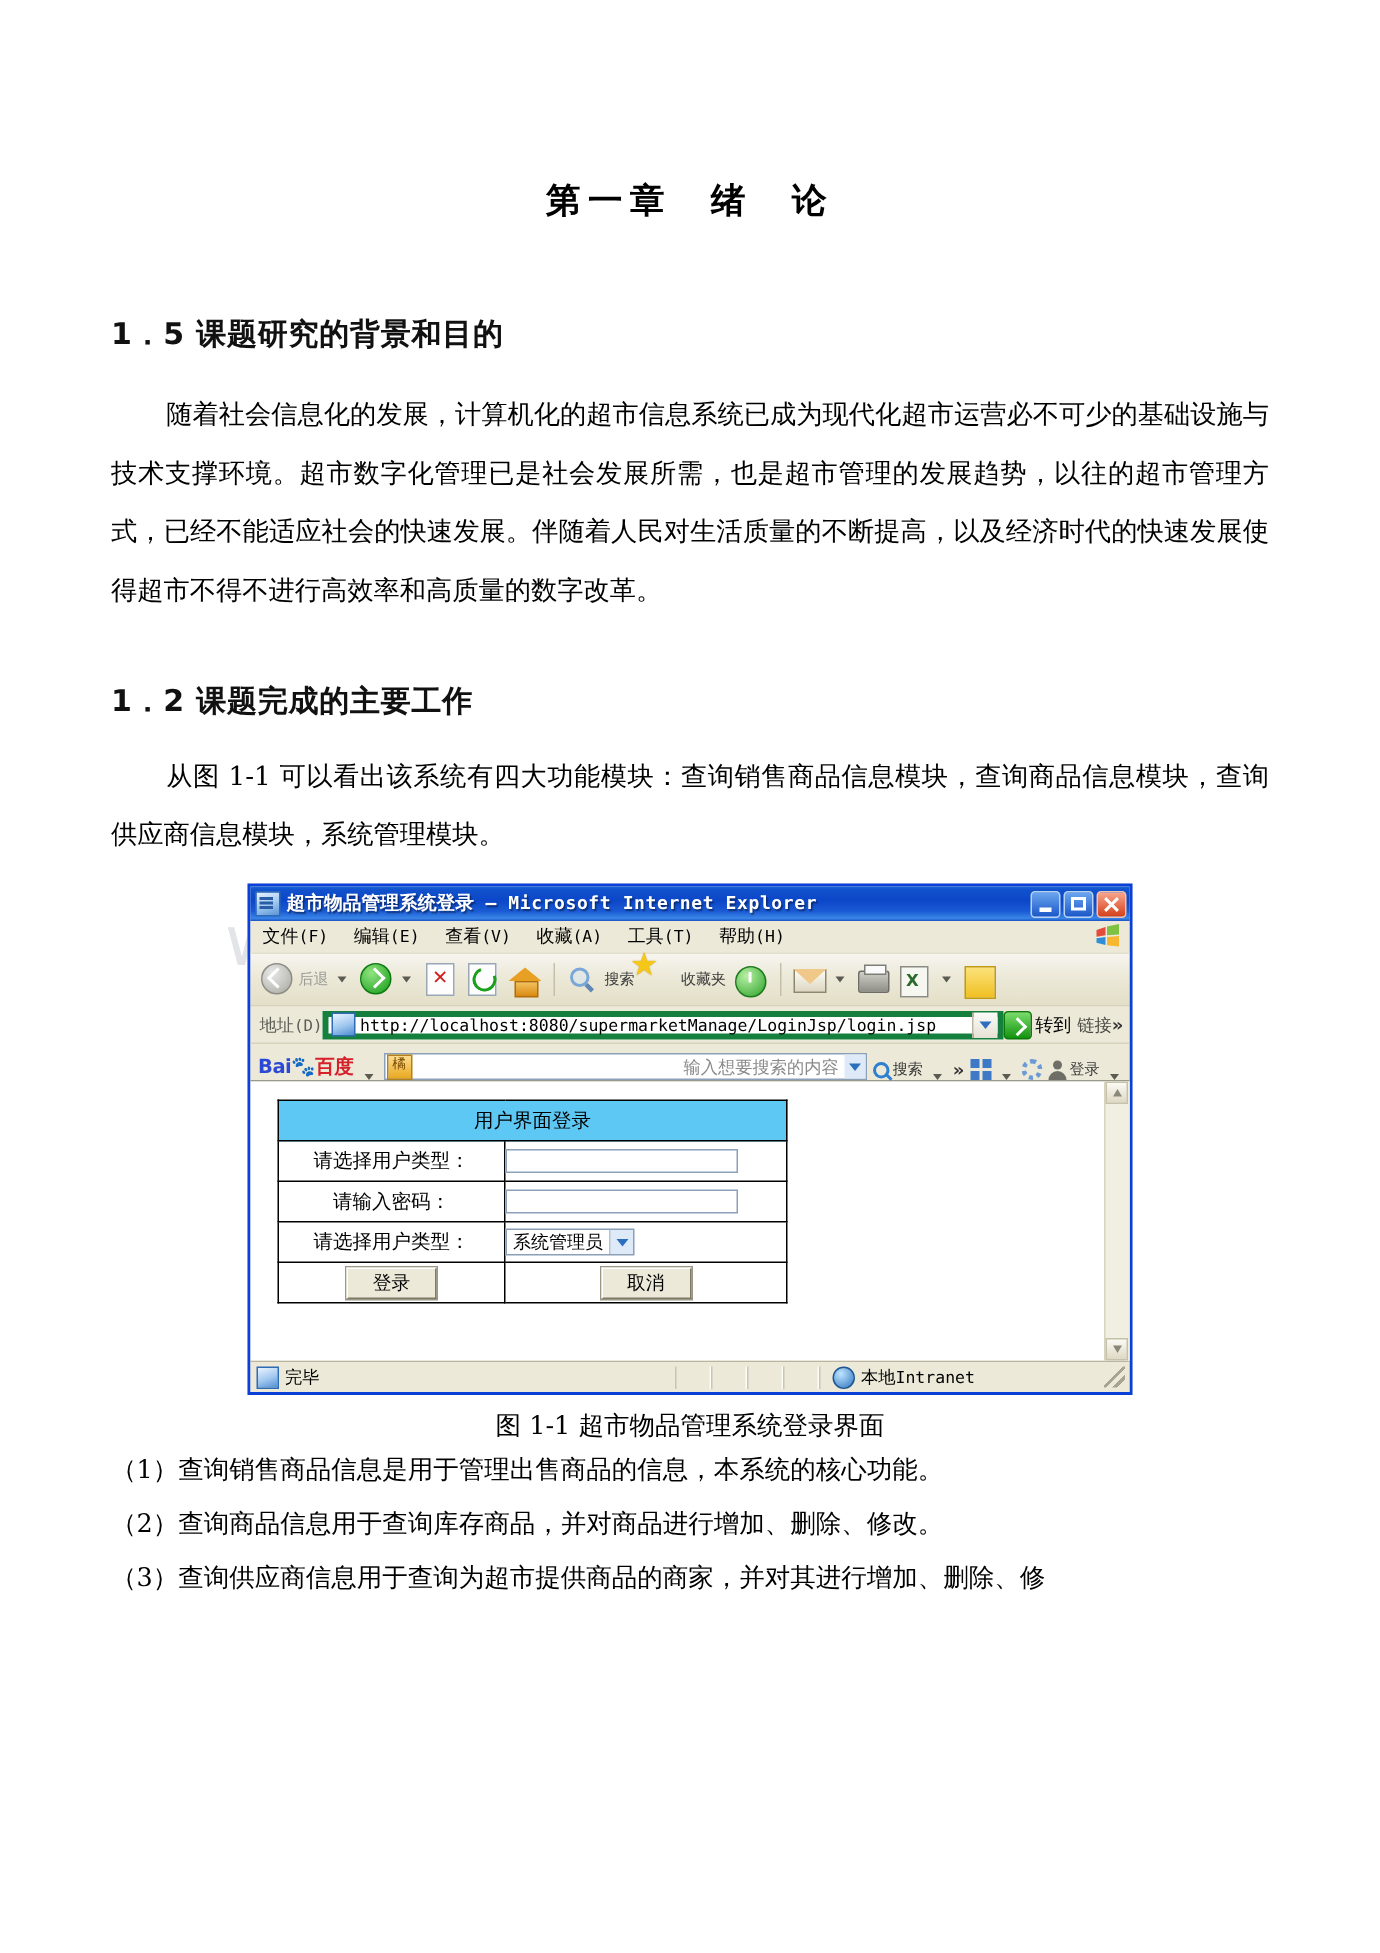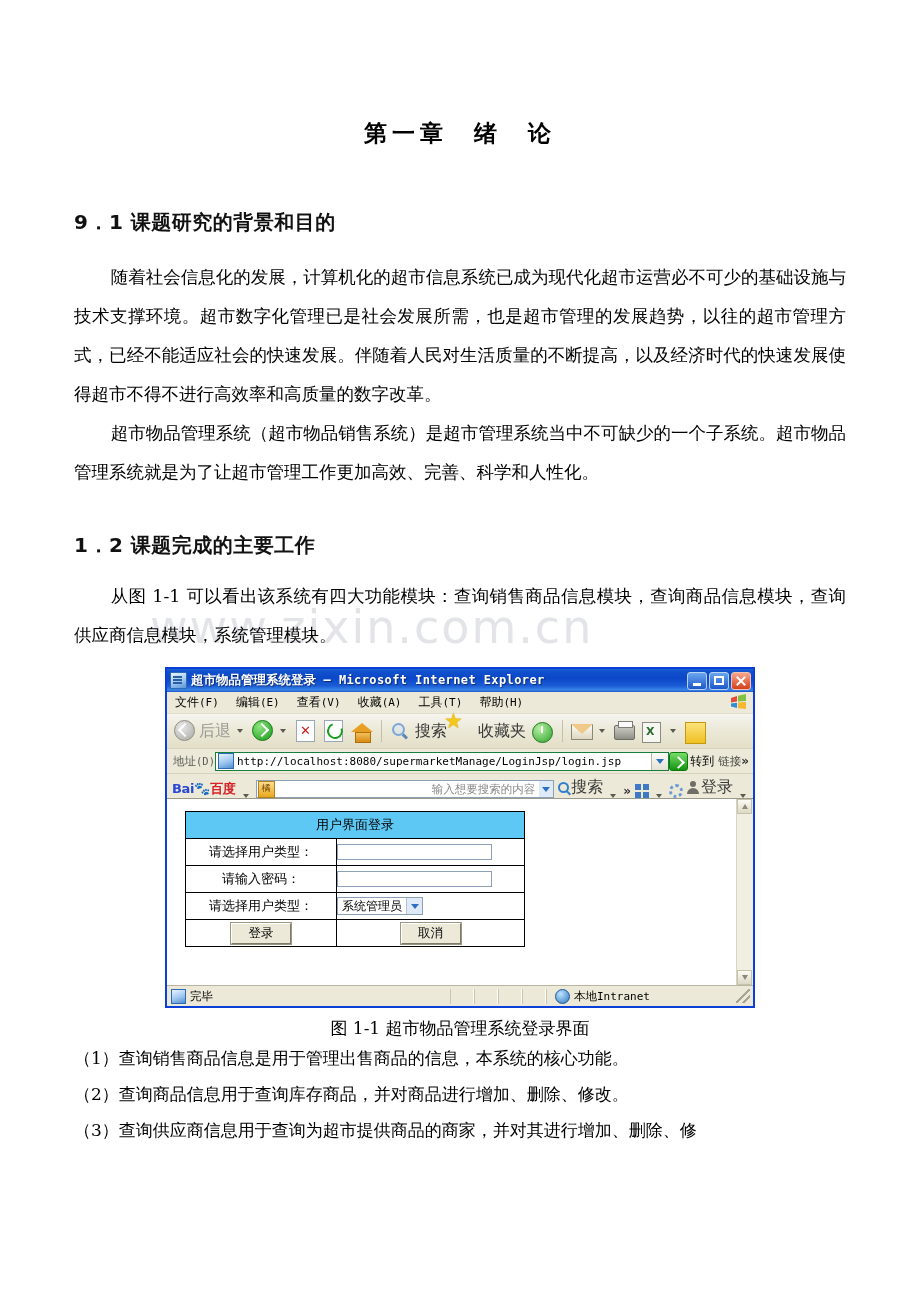--- a/index.html
+++ b/index.html
@@ -213,21 +213,21 @@
     align-items: center;
     padding-left: 4px;
     border-bottom: 1px solid #d6d2bb;
   }
   .tb-btn {
     display: flex; align-items: center;
     padding: 0 3px;
     height: 28px;
     gap: 3px;
   }
-  .tb-label { font-size: 16px; color: #3a3a3a; }
+  .tb-label { font-size: 10px; color: #3a3a3a; }
   .tb-label.dim { color: #9a9a94; }
   .tb-sep {
     width: 1px; height: 22px;
     background: #c3bfa8;
     margin: 0 5px;
   }
   .arrow-dn {
     width: 0; height: 0;
     border-left: 3.5px solid transparent;
     border-right: 3.5px solid transparent;
@@ -358,21 +358,21 @@
     padding: 0 4px 0 6px;
     border-bottom: 1px solid #d6d2bb;
     gap: 0;
   }
   .addr-label { font-size: 11.5px; color: #5c5c55; white-space: nowrap; }
   .addr-label .key { font-family:"DejaVu Sans Mono","Liberation Mono",monospace; font-size:10.5px;}
   .addr-field {
     flex: 1;
     height: 19px;
     background: #fff;
-    border: 1px solid #15803d;
+    border: 4px solid #15803d;
     display: flex;
     align-items: center;
     gap: 3px;
     padding: 0 0 0 2px;
     box-sizing: border-box;
     min-width: 0;
     justify-content: space-between;
   }
   .addr-icon {
     width: 14px; height:14px; flex:none;
@@ -643,24 +643,23 @@
 <div class="page">
 
   <div class="watermark">www.zixin.com.cn</div>
 
   <div class="content">
 
     <h1 class="chapter">
       <span>第一章</span><span class="gap"></span><span>绪</span><span class="gap"></span><span>论</span>
     </h1>
 
-    <h2 class="section sec1">9．1 课题研究的背景和目的</h2>
+    <h2 class="section sec1">1．5 课题研究的背景和目的</h2>
 
     <p class="body indent p-first">随着社会信息化的发展，计算机化的超市信息系统已成为现代化超市运营必不可少的基础设施与技术支撑环境。超市数字化管理已是社会发展所需，也是超市管理的发展趋势，以往的超市管理方式，已经不能适应社会的快速发展。伴随着人民对生活质量的不断提高，以及经济时代的快速发展使得超市不得不进行高效率和高质量的数字改革。</p>
-    <p class="body indent p-second">超市物品管理系统（超市物品销售系统）是超市管理系统当中不可缺少的一个子系统。超市物品管理系统就是为了让超市管理工作更加高效、完善、科学和人性化。</p>
 
     <h2 class="section sec2">1．2 课题完成的主要工作</h2>
 
     <p class="body indent p-third">从图 1-1 可以看出该系统有四大功能模块：查询销售商品信息模块，查询商品信息模块，查询供应商信息模块，系统管理模块。</p>
 
     <div class="ie-wrap">
       <div class="ie-window">
 
         <div class="ie-titlebar">
           <div class="ie-title-icon"></div>

